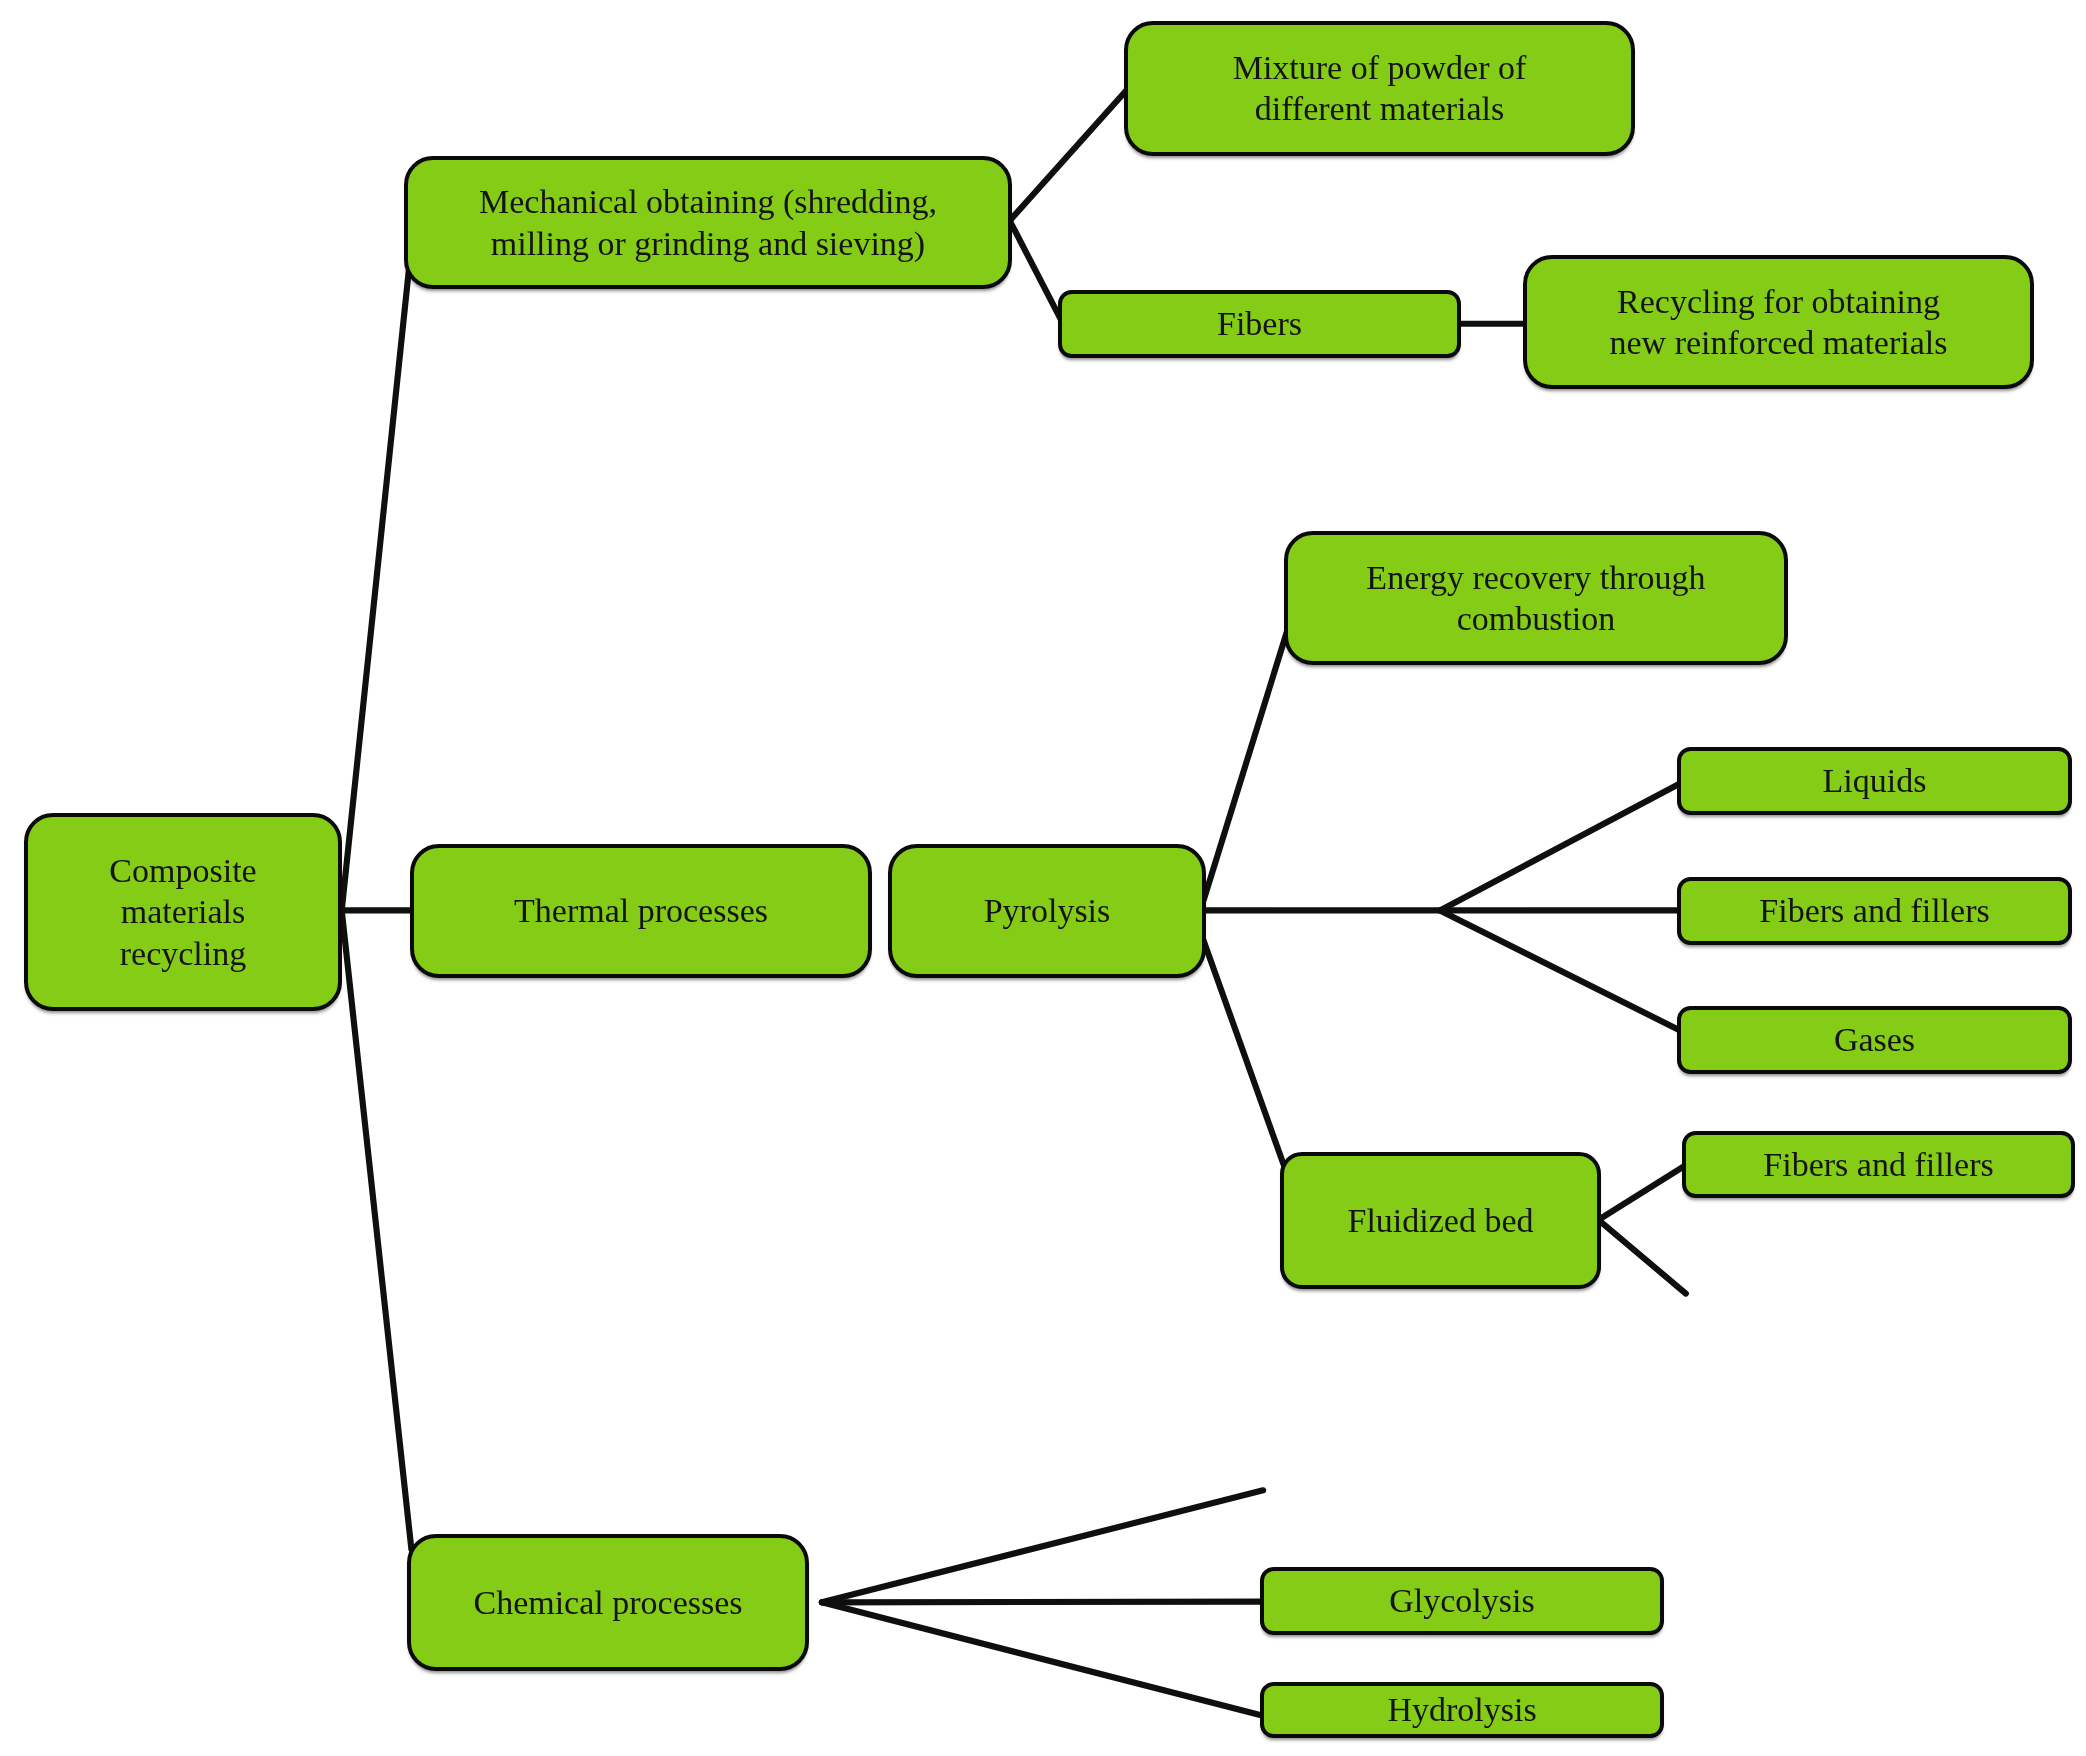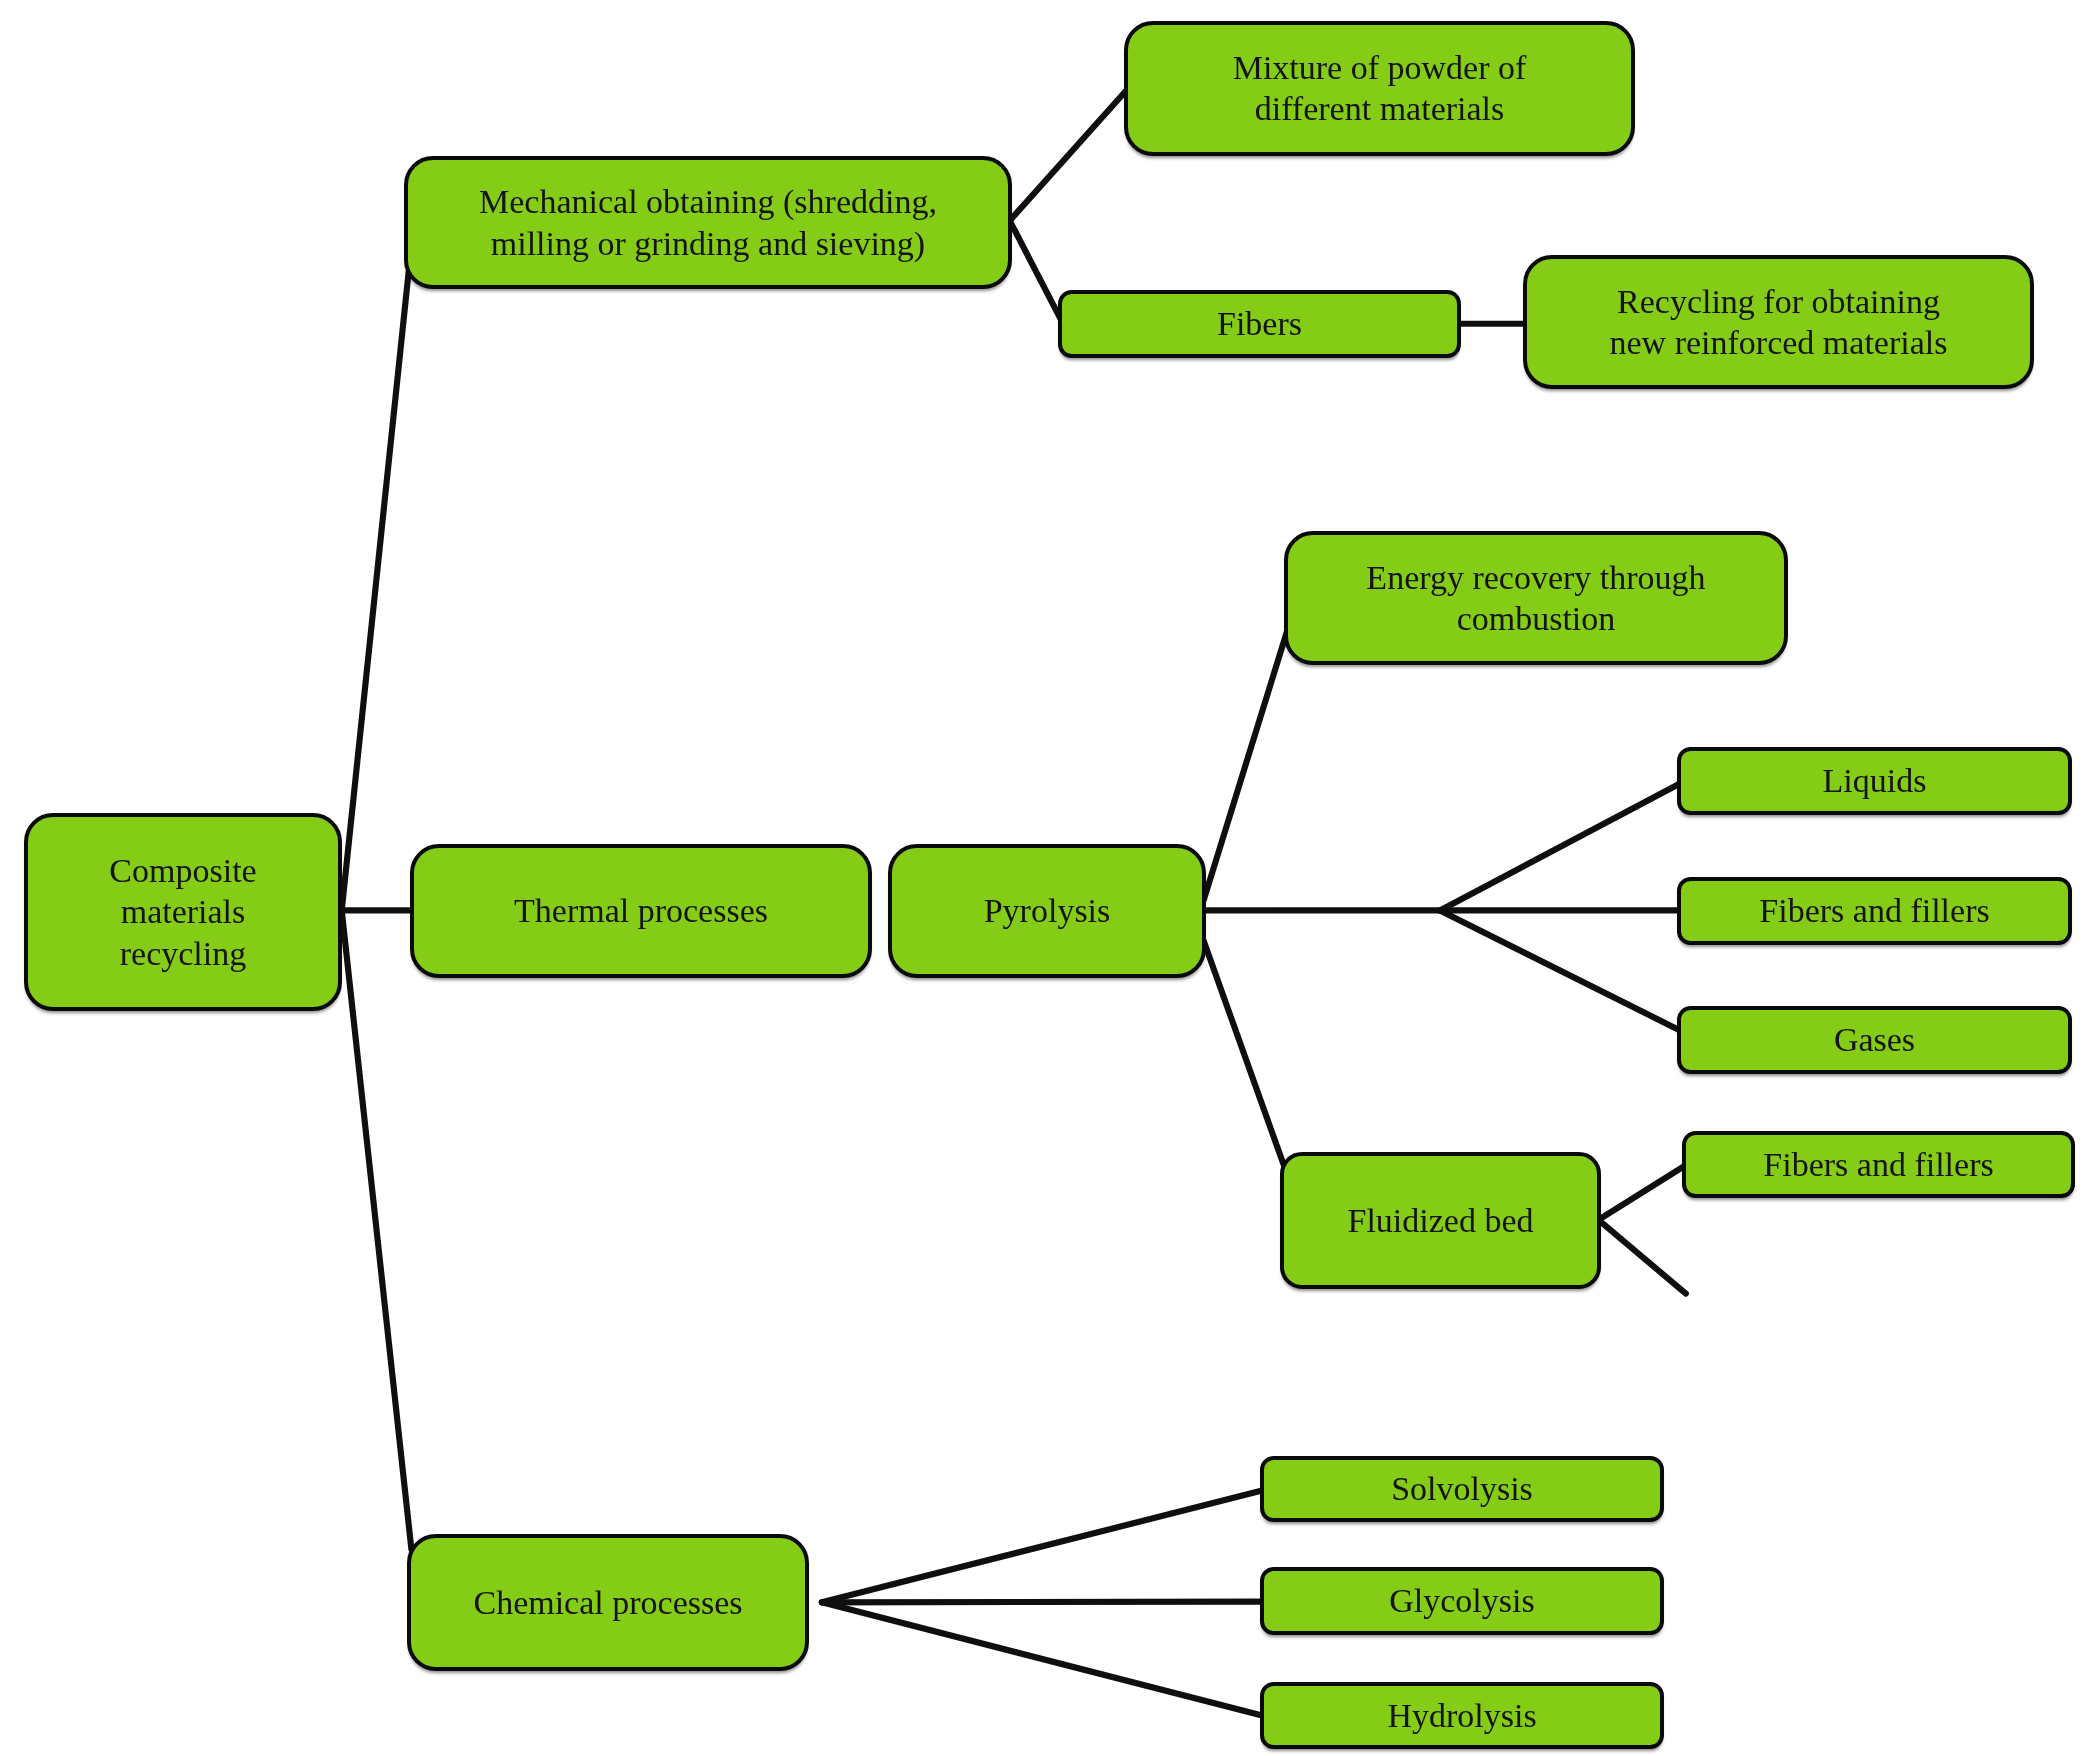--- a/index.html
+++ b/index.html
@@ -102,20 +102,19 @@
 
   <div class="node r-sml" style="left:1677px; top:1006px; width:395px; height:68px;">Gases</div>
 
   <div class="node r-mid" style="left:1280px; top:1152px; width:321px; height:137px;">Fluidized bed</div>
 
   <div class="node r-sml" style="left:1682px; top:1131px; width:393px; height:67px;">Fibers and fillers</div>
 
 
   <div class="node r-big" style="left:407px; top:1534px; width:402px; height:137px;">Chemical processes</div>
 
-  <div class="node r-sml" style="left:1260px; top:1456px; width:404px; height:66px;">Solvolysis</div>
 
   <div class="node r-sml" style="left:1260px; top:1567px; width:404px; height:68px;">Glycolysis</div>
 
-  <div class="node r-sml" style="left:1260px; top:1682px; width:404px; height:67px;">Hydrolysis</div>
+  <div class="node r-sml" style="left:1260px; top:1682px; width:404px; height:56px;">Hydrolysis</div>
 
 </div>
 
 
 </body></html>

